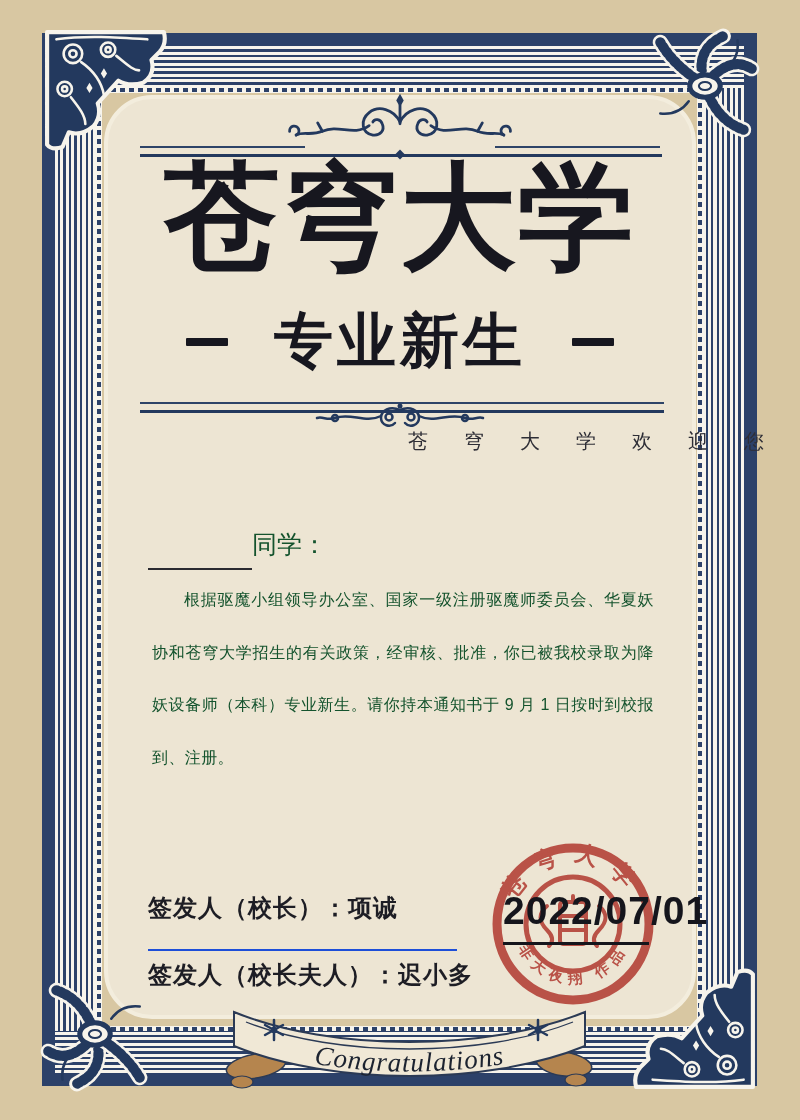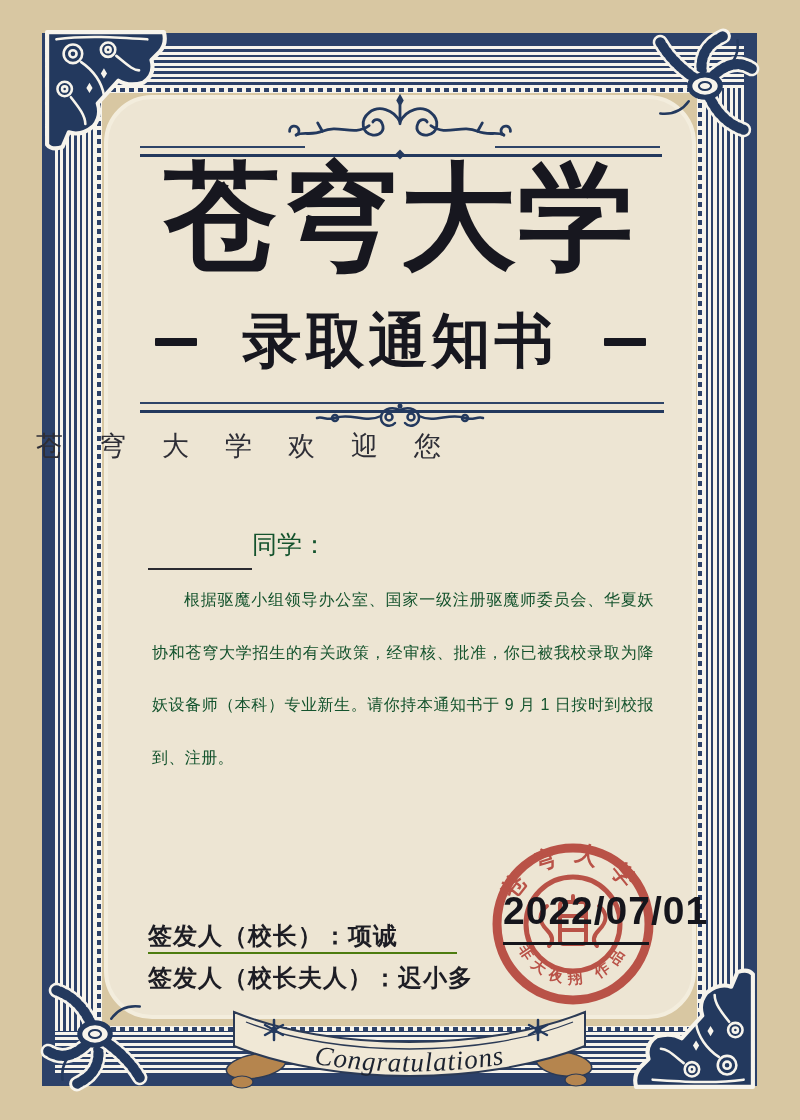--- a/index.html
+++ b/index.html
@@ -63,37 +63,37 @@
     align-items:center;gap:46px;
   }
   .subtitle .txt{font-size:59px;font-weight:900;color:#17171f;letter-spacing:4px;}
   .subtitle .dash{width:42px;height:8px;background:#17171f;border-radius:1px;}
 
   .rule2-a{position:absolute;left:140px;right:136px;top:402px;height:2px;background:#2e4468;}
   .rule2-b{position:absolute;left:140px;right:136px;top:410px;height:2.5px;background:#23395e;}
   .scroll-orn{position:absolute;left:50%;top:402px;transform:translateX(-50%);width:170px;height:32px;}
 
   .welcome{
-    position:absolute;left:0;right:0;top:428px;text-align:left;
-    font-size:27px;color:#2e2e36;letter-spacing:36px;text-indent:36px;font-weight:400;
+    position:absolute;left:0;right:0;top:428px;text-align:right;
+    font-size:20px;color:#2e2e36;letter-spacing:36px;text-indent:36px;font-weight:400;
   }
 
   
   .letter{position:absolute;left:148px;right:142px;top:518px;color:#14532d;}
   .salutation{font-size:25px;line-height:52px;}
   .blank{display:inline-block;width:104px;height:36px;border-bottom:2px solid #2b2b31;vertical-align:bottom;}
   .body-par{
     margin:4px;font-size:16px;line-height:52.5px;letter-spacing:0.4px;
     text-indent:2em;text-align:justify;font-weight:400;
   }
 
   
   .sig-block{position:absolute;left:148px;top:892px;font-family:"Liberation Serif",serif;
     font-weight:700;color:#1d1d24;font-size:24px;letter-spacing:1px;}
-  .sig-line1{width:309px;padding-bottom:0;border-bottom:2px solid #4d7c0f;margin-top:28px;}
+  .sig-line1{width:309px;padding-bottom:25px;border-bottom:2px solid #1d4ed8;}
   .sig-line2{margin-top:8px;}
 
   .stamp{position:absolute;left:487px;top:838px;width:172px;height:172px;z-index:4;opacity:.92;}
   .issue-date{
     position:absolute;left:503px;top:889px;width:146px;z-index:5;
     font-size:39px;font-weight:800;color:#15151c;letter-spacing:1px;
     padding-bottom:9px;border-bottom:3px solid #15151c;
   }
 
   .ribbon{position:absolute;left:222px;top:1000px;width:375px;height:95px;z-index:6;}
@@ -186,21 +186,21 @@
         <span></span>
         <span></span>
       </div>
     <div class="rule-full"></div>
     <div class="rule-diamond"></div>
 
     <h1 class="uni-title">苍穹大学</h1>
 
     <div class="subtitle">
       <span class="dash"></span>
-      <span class="txt">录取通知书</span>
+      <span class="txt">专业新生</span>
       <span class="dash"></span>
     </div>
 
     <div class="rule2-a"></div>
     <div class="rule2-b"></div>
     <svg class="scroll-orn" viewBox="0 0 170 32">
       <g fill="none" stroke="#23395e" stroke-width="2.5" stroke-linecap="round">
         <path d="M85,8 C75,4 66,8 66,16 a8,8 0 0 0 14,5"></path>
         <path d="M85,8 C95,4 104,8 104,16 a8,8 0 0 1 -14,5"></path>
         <circle cx="74" cy="15" r="3.5"></circle>

